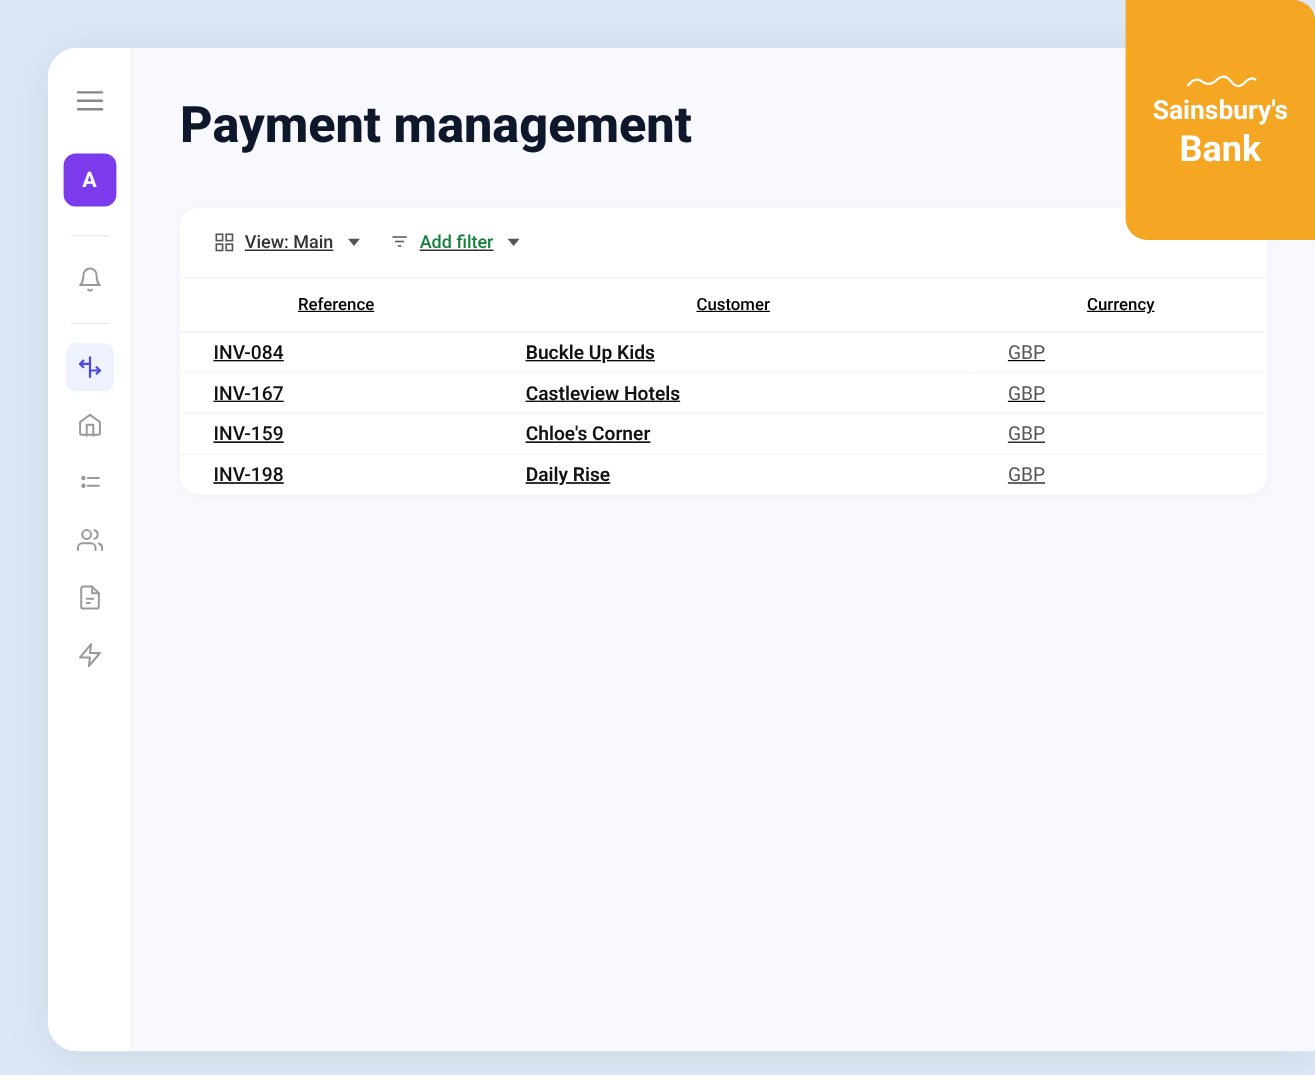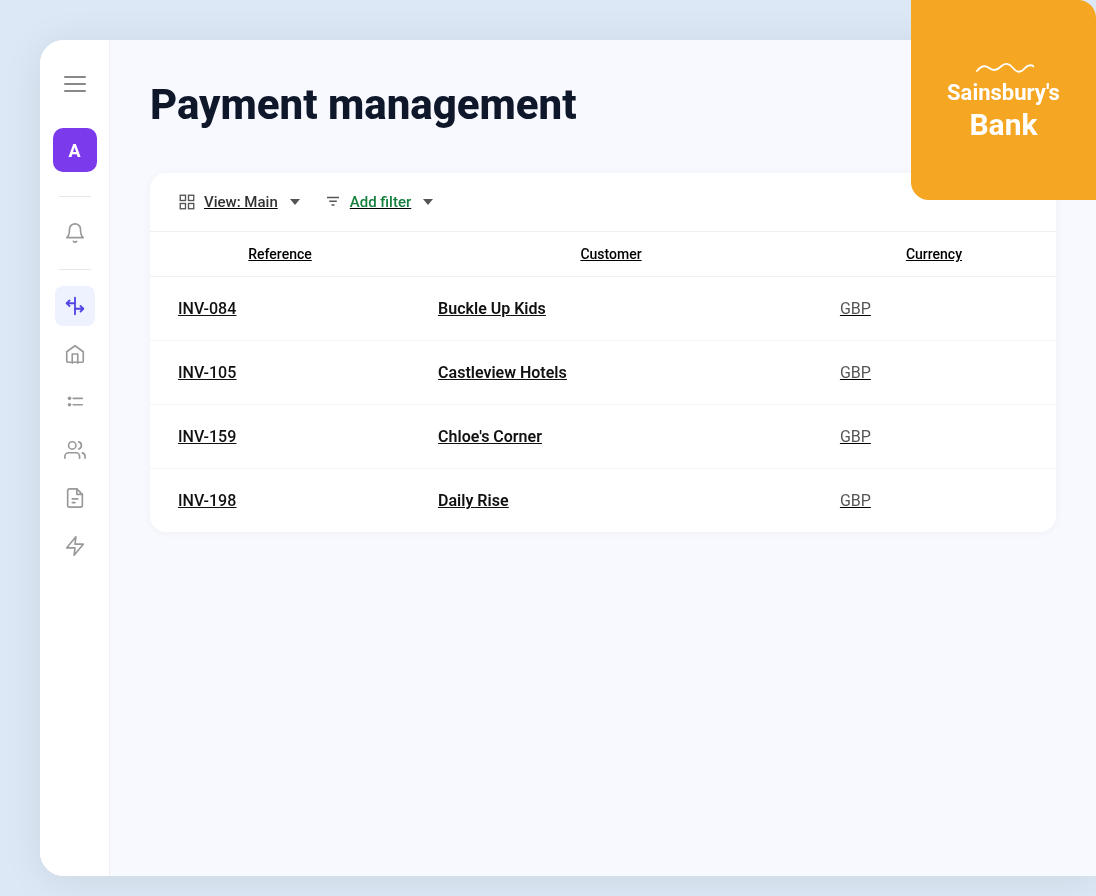--- a/index.html
+++ b/index.html
@@ -10,21 +10,21 @@
       height: 896px;
       overflow: hidden;
       position: relative;
     }
 
     
     .sainsburys-logo {
       position: absolute;
       top: 0;
       right: 0;
-      width: 185px;
+      width: 158px;
       height: 200px;
       background: #f5a623;
       border-radius: 0 18px 0 18px;
       display: flex;
       flex-direction: column;
       align-items: center;
       justify-content: center;
       z-index: 100;
     }
     .sainsburys-logo-text {
@@ -197,21 +197,21 @@
       font-weight: 500;
       color: #000000;
     }
     .data-table tbody tr {
       border-bottom: 1px solid #f5f5f5;
     }
     .data-table tbody tr:last-child {
       border-bottom: none;
     }
     .data-table tbody td {
-      padding: 22px 28px;
+      padding: 7px 28px;
       font-size: 16px;
       color: #111;
     }
     .data-table tbody td.ref-cell a {
       color: #111;
       text-decoration: underline;
       font-weight: 500;
       cursor: pointer;
     }
     .data-table tbody td.customer-cell a {
@@ -362,21 +362,21 @@
     <td class="ref-cell">
       <a>INV-084</a>
     </td>
     <td class="customer-cell">
       <a>Buckle Up Kids</a>
     </td>
     <td class="currency-cell">GBP</td>
   </tr>
             <tr>
     <td class="ref-cell">
-      <a>INV-105</a>
+      <a>INV-167</a>
     </td>
     <td class="customer-cell">
       <a>Castleview Hotels</a>
     </td>
     <td class="currency-cell">GBP</td>
   </tr>
             <tr>
     <td class="ref-cell">
       <a>INV-159</a>
     </td>

